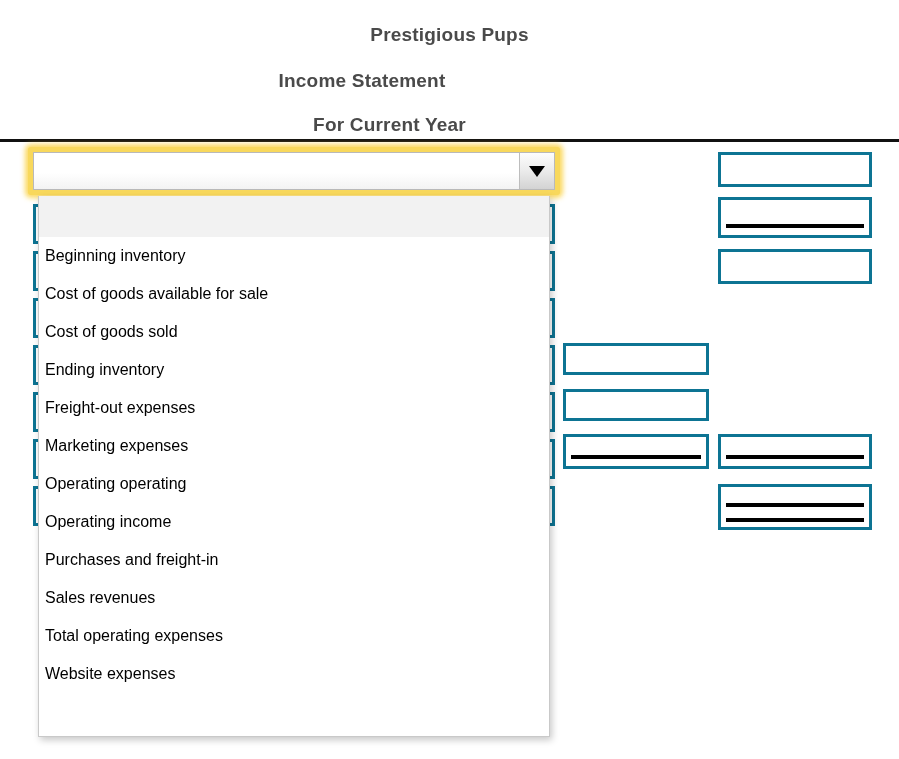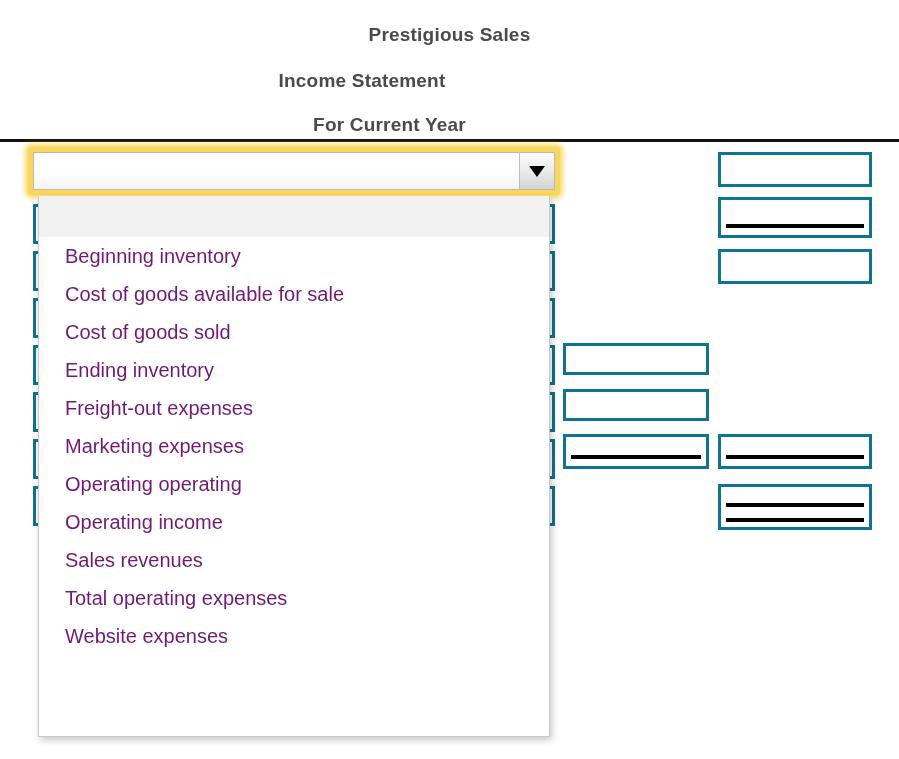--- a/index.html
+++ b/index.html
@@ -102,36 +102,36 @@
     border:1px solid #c9c9c9;
     border-top:none;
     box-shadow:2px 3px 7px rgba(0,0,0,.22);
     box-sizing:border-box;
     overflow:hidden;
     z-index:40;
   }
   .option{
     height:38px;
     line-height:38px;
-    padding-left:26px;
-    font-size:20px;
-    color:#701a75;
+    padding-left:6px;
+    font-size:16px;
+    color:#000000;
     white-space:nowrap;
     overflow:hidden;
   }
   .option.blank{
     background:#f2f2f2;
     height:41px;
   }
 </style>
 </head>
 <body>
 
 <div class="stmt-header">
-  <div class="line l1">Prestigious Sales</div>
+  <div class="line l1">Prestigious Pups</div>
   <div class="line l2">Income Statement</div>
   <div class="line l3">For Current Year</div>
 </div>
 <div class="top-rule"></div>
 
 <div class="label-select" style="top:204px;height:40px;"></div>
 <div class="label-select" style="top:251px;height:40px;"></div>
 <div class="label-select" style="top:298px;height:40px;"></div>
 <div class="label-select" style="top:345px;height:40px;"></div>
 <div class="label-select" style="top:392px;height:40px;"></div>
@@ -180,16 +180,17 @@
 <div class="option-list">
   <div class="option blank"></div>
   <div class="option">Beginning inventory</div>
   <div class="option">Cost of goods available for sale</div>
   <div class="option">Cost of goods sold</div>
   <div class="option">Ending inventory</div>
   <div class="option">Freight-out expenses</div>
   <div class="option">Marketing expenses</div>
   <div class="option">Operating operating</div>
   <div class="option">Operating income</div>
+  <div class="option">Purchases and freight-in</div>
   <div class="option">Sales revenues</div>
   <div class="option">Total operating expenses</div>
   <div class="option">Website expenses</div>
 </div>
 
 </body></html>

